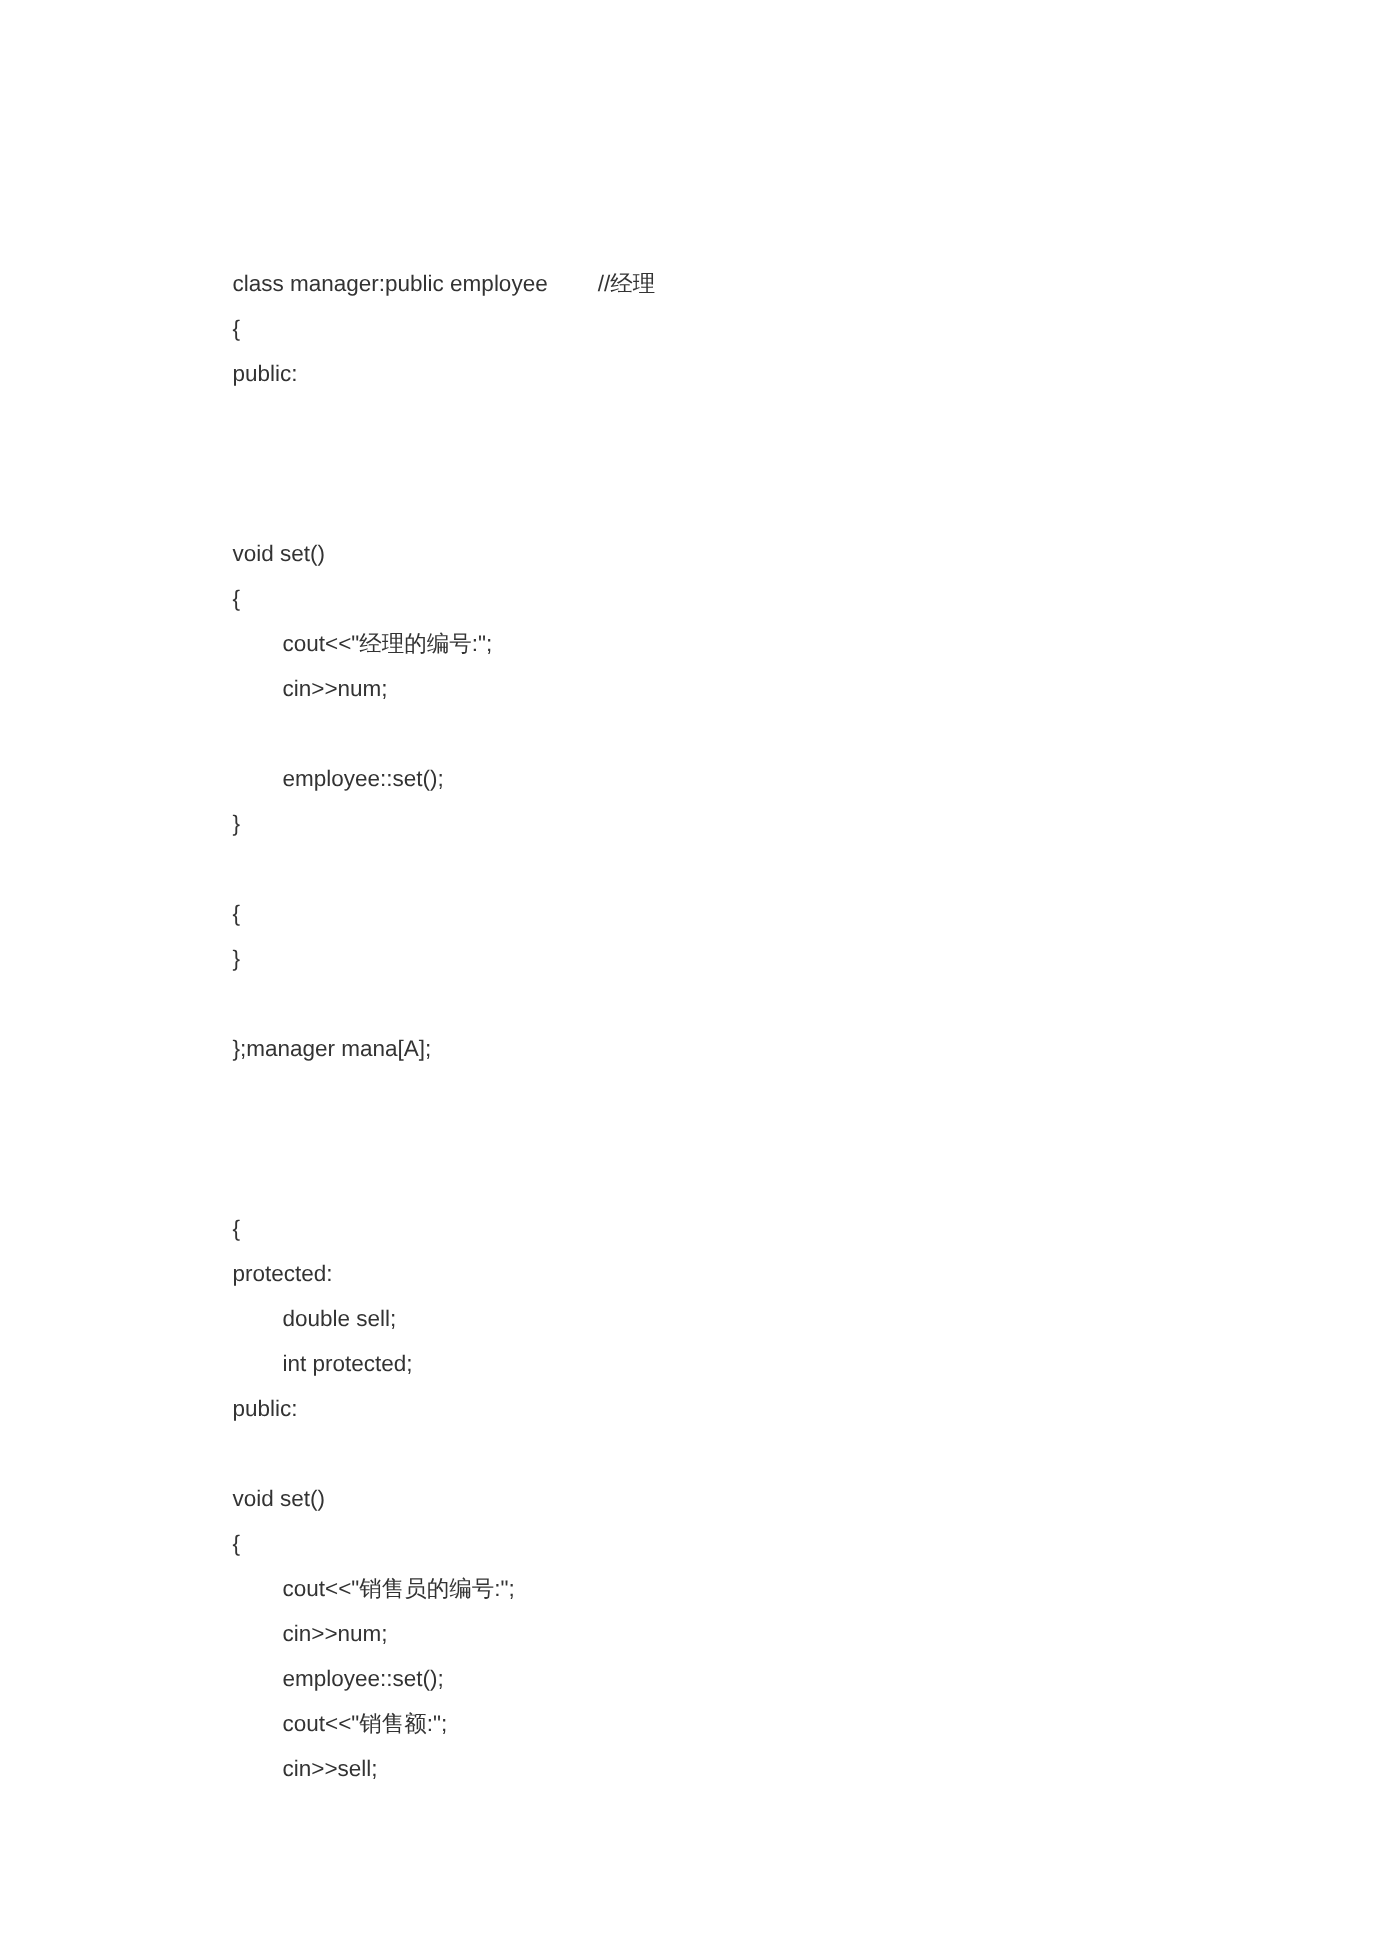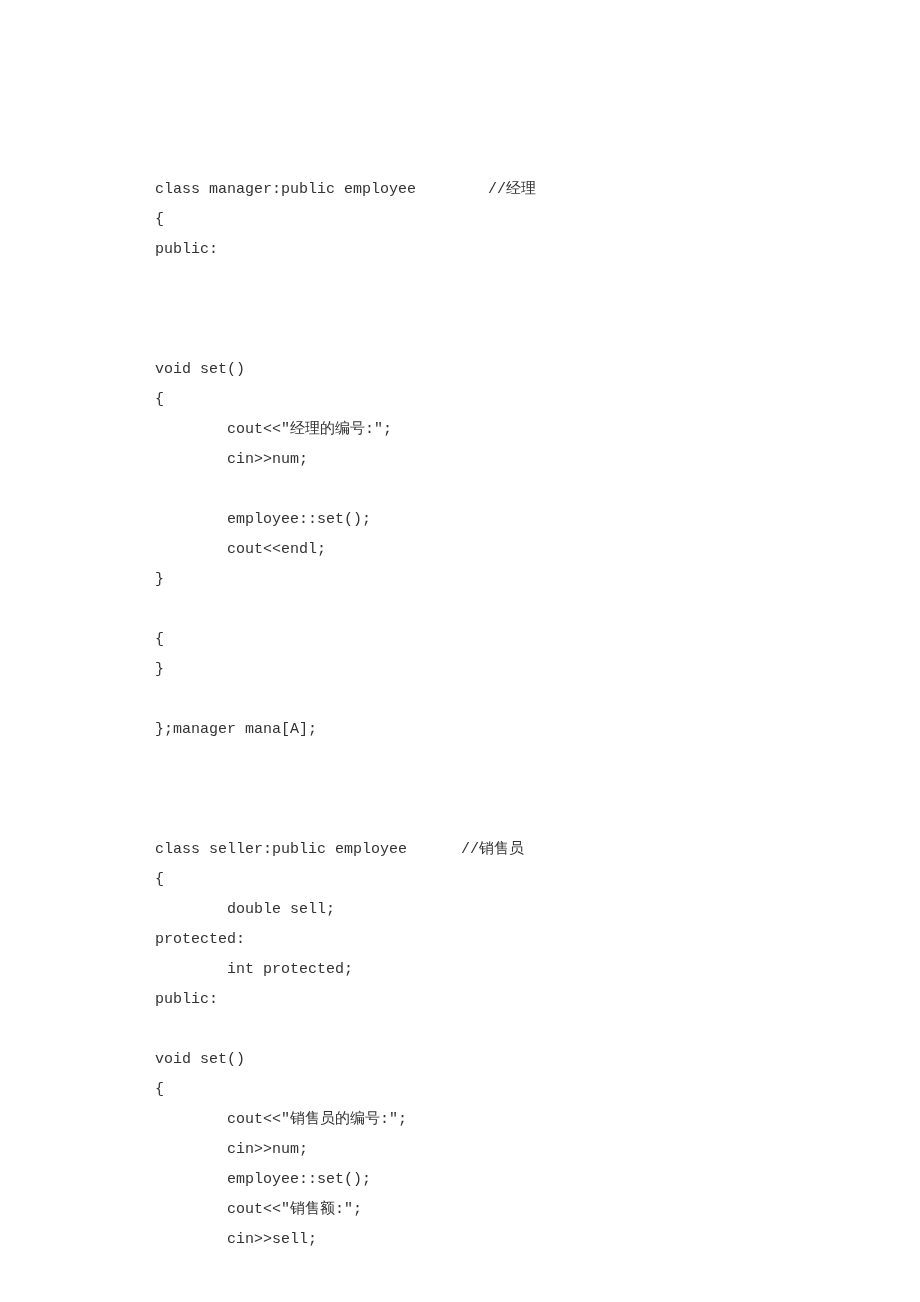--- a/index.html
+++ b/index.html
@@ -14,21 +14,21 @@
     background: #ffffff;
     box-sizing: border-box;
     padding: 175px 0 0 155px;
     font-family: Calibri, "Segoe UI", Arial, sans-serif;
     font-size: 15px;
     color: #333333;
     line-height: 30px;
   }
   .code-line {
     white-space: pre;
-    font-family: Liberation Mono, monospace;
+    font-family: Liberation Sans, sans-serif;
   }
   .blank {
     height: 30px;
   }
 </style>
 </head>
 <body>
 
 <div class="page">
   <div class="code-line">class manager:public employee        //经理</div>
@@ -36,34 +36,32 @@
   <div class="code-line">public:</div>
   <div class="blank"></div>
   <div class="blank"></div>
   <div class="blank"></div>
   <div class="code-line">void set()</div>
   <div class="code-line">{</div>
   <div class="code-line">        cout&lt;&lt;"经理的编号:";</div>
   <div class="code-line">        cin&gt;&gt;num;</div>
   <div class="blank"></div>
   <div class="code-line">        employee::set();</div>
-  <div class="code-line">        cout&lt;&lt;endl;</div>
   <div class="code-line">}</div>
   <div class="blank"></div>
   <div class="code-line">{</div>
   <div class="code-line">}</div>
   <div class="blank"></div>
   <div class="code-line">};manager mana[A];</div>
   <div class="blank"></div>
   <div class="blank"></div>
   <div class="blank"></div>
-  <div class="code-line">class seller:public employee      //销售员</div>
   <div class="code-line">{</div>
+  <div class="code-line">protected:</div>
   <div class="code-line">        double sell;</div>
-  <div class="code-line">protected:</div>
   <div class="code-line">        int protected;</div>
   <div class="code-line">public:</div>
   <div class="blank"></div>
   <div class="code-line">void set()</div>
   <div class="code-line">{</div>
   <div class="code-line">        cout&lt;&lt;"销售员的编号:";</div>
   <div class="code-line">        cin&gt;&gt;num;</div>
   <div class="code-line">        employee::set();</div>
   <div class="code-line">        cout&lt;&lt;"销售额:";</div>
   <div class="code-line">        cin&gt;&gt;sell;</div>

